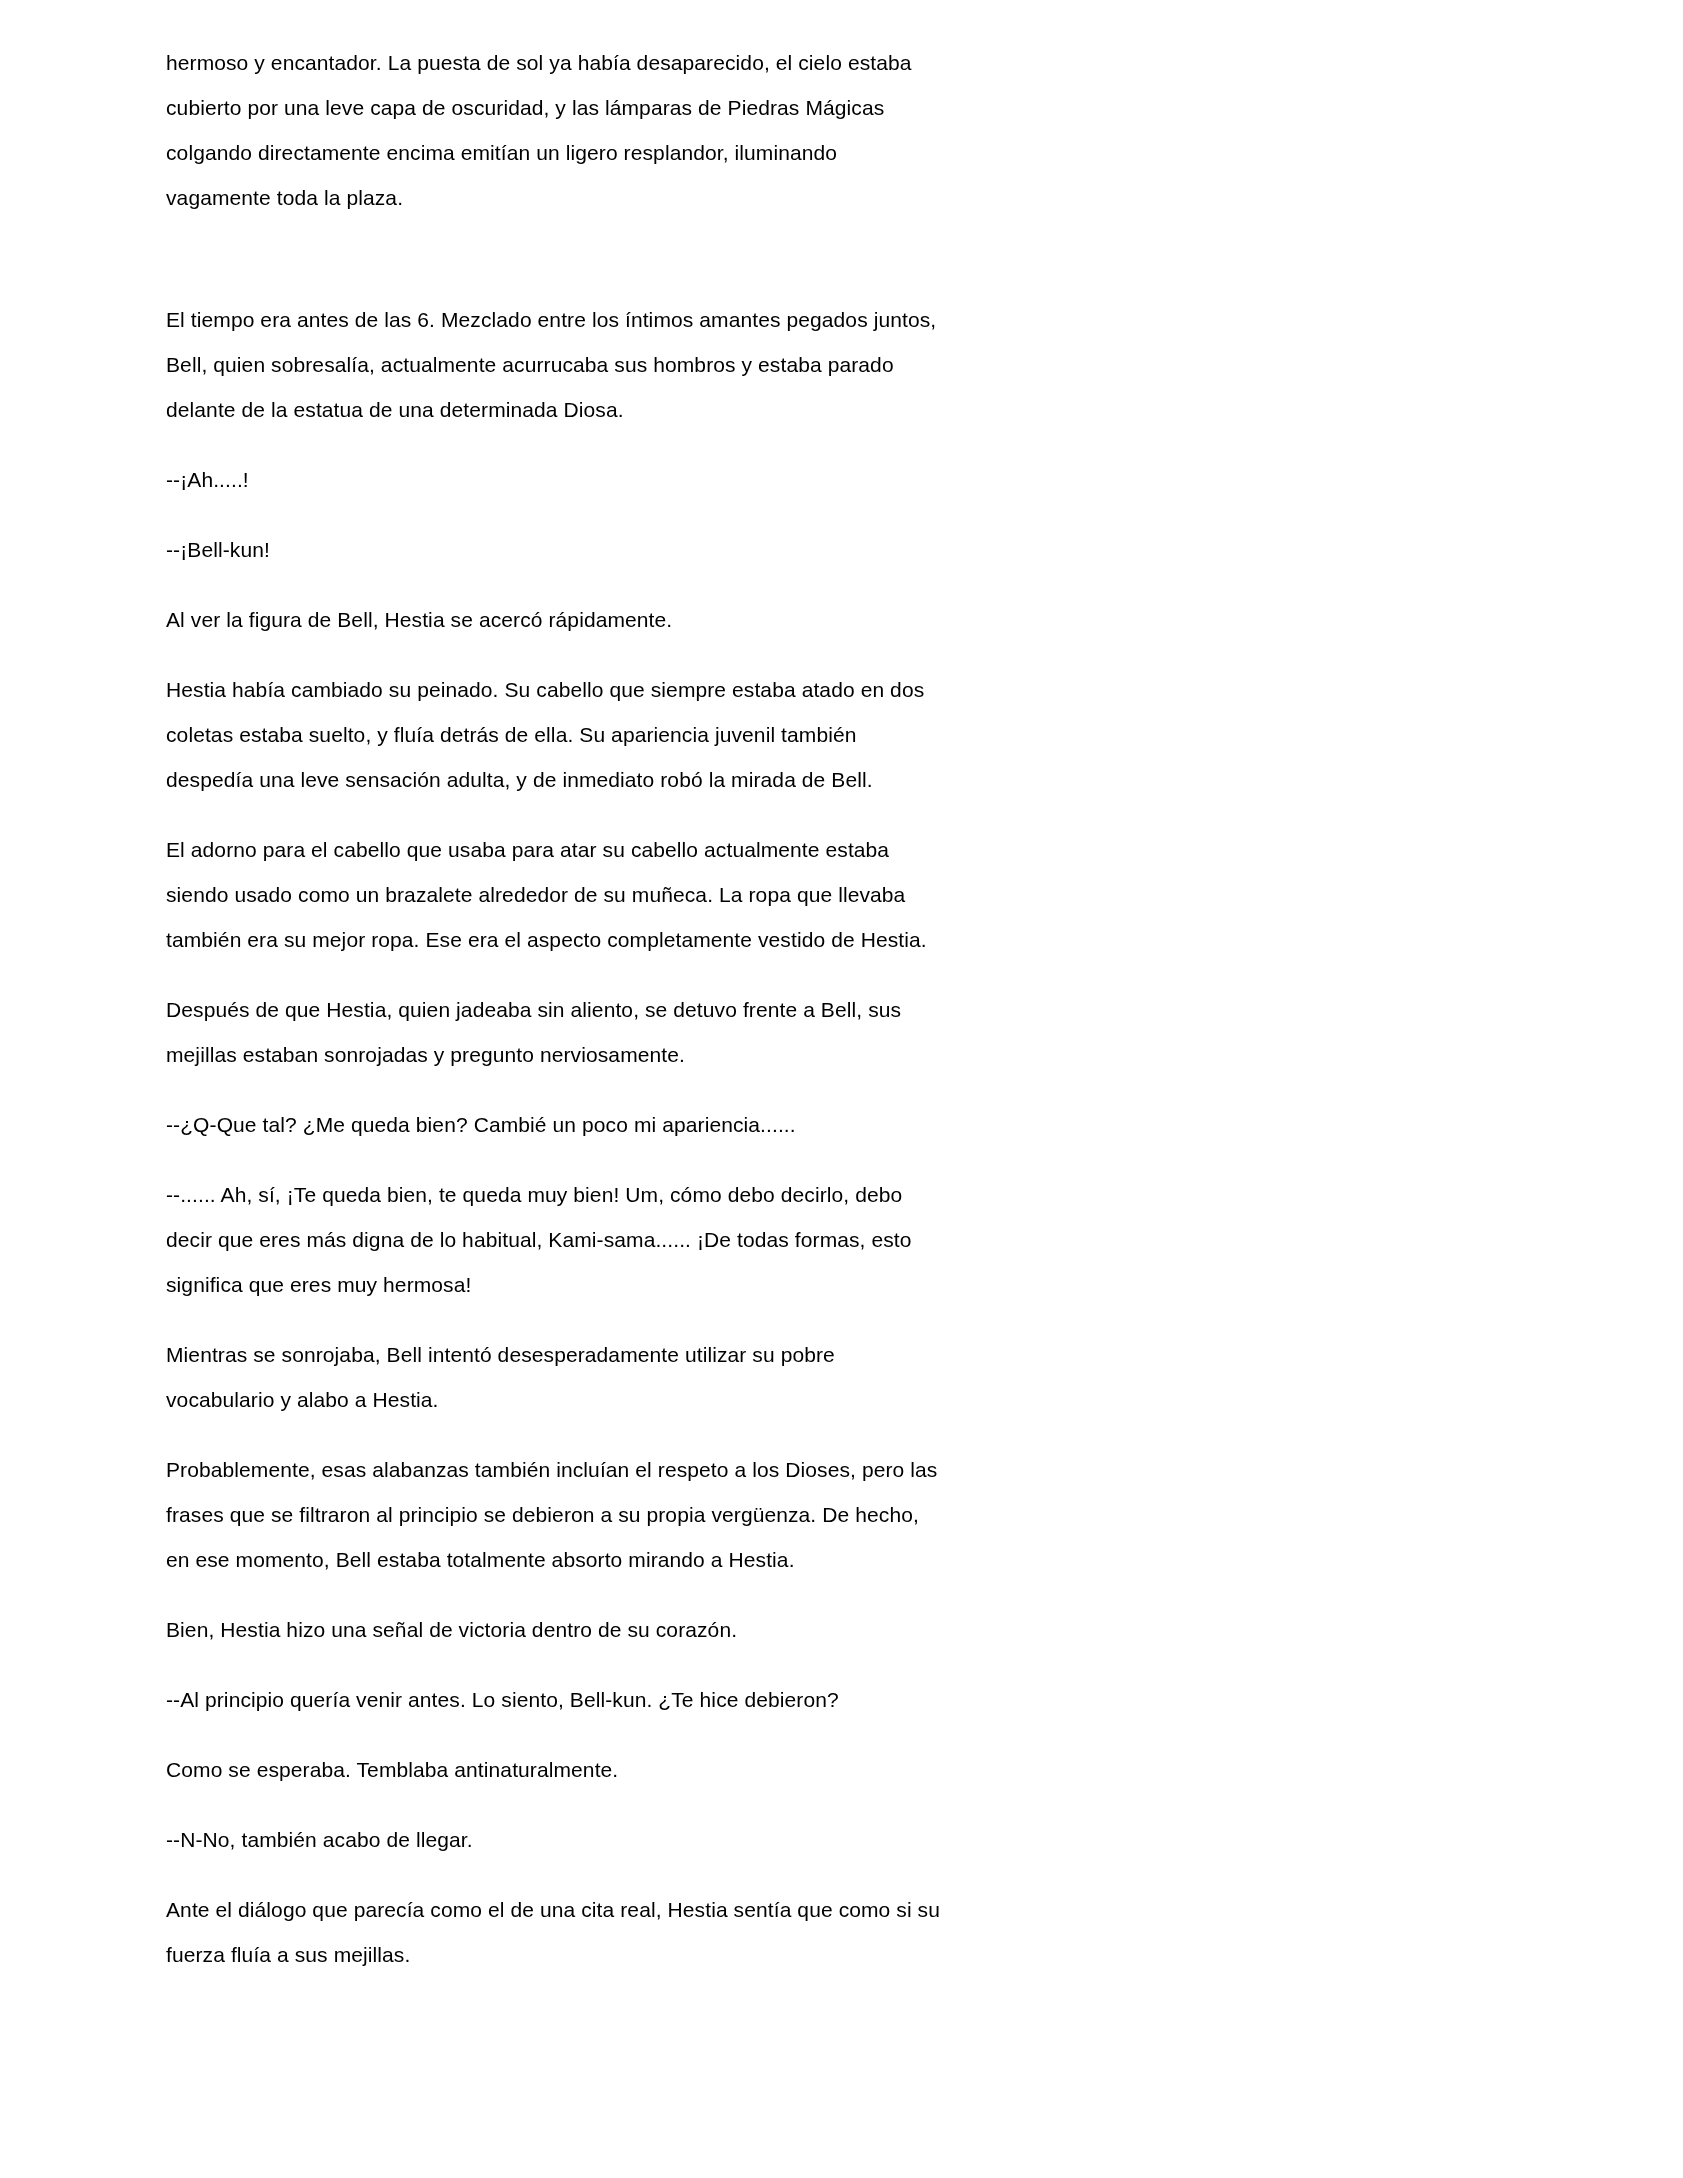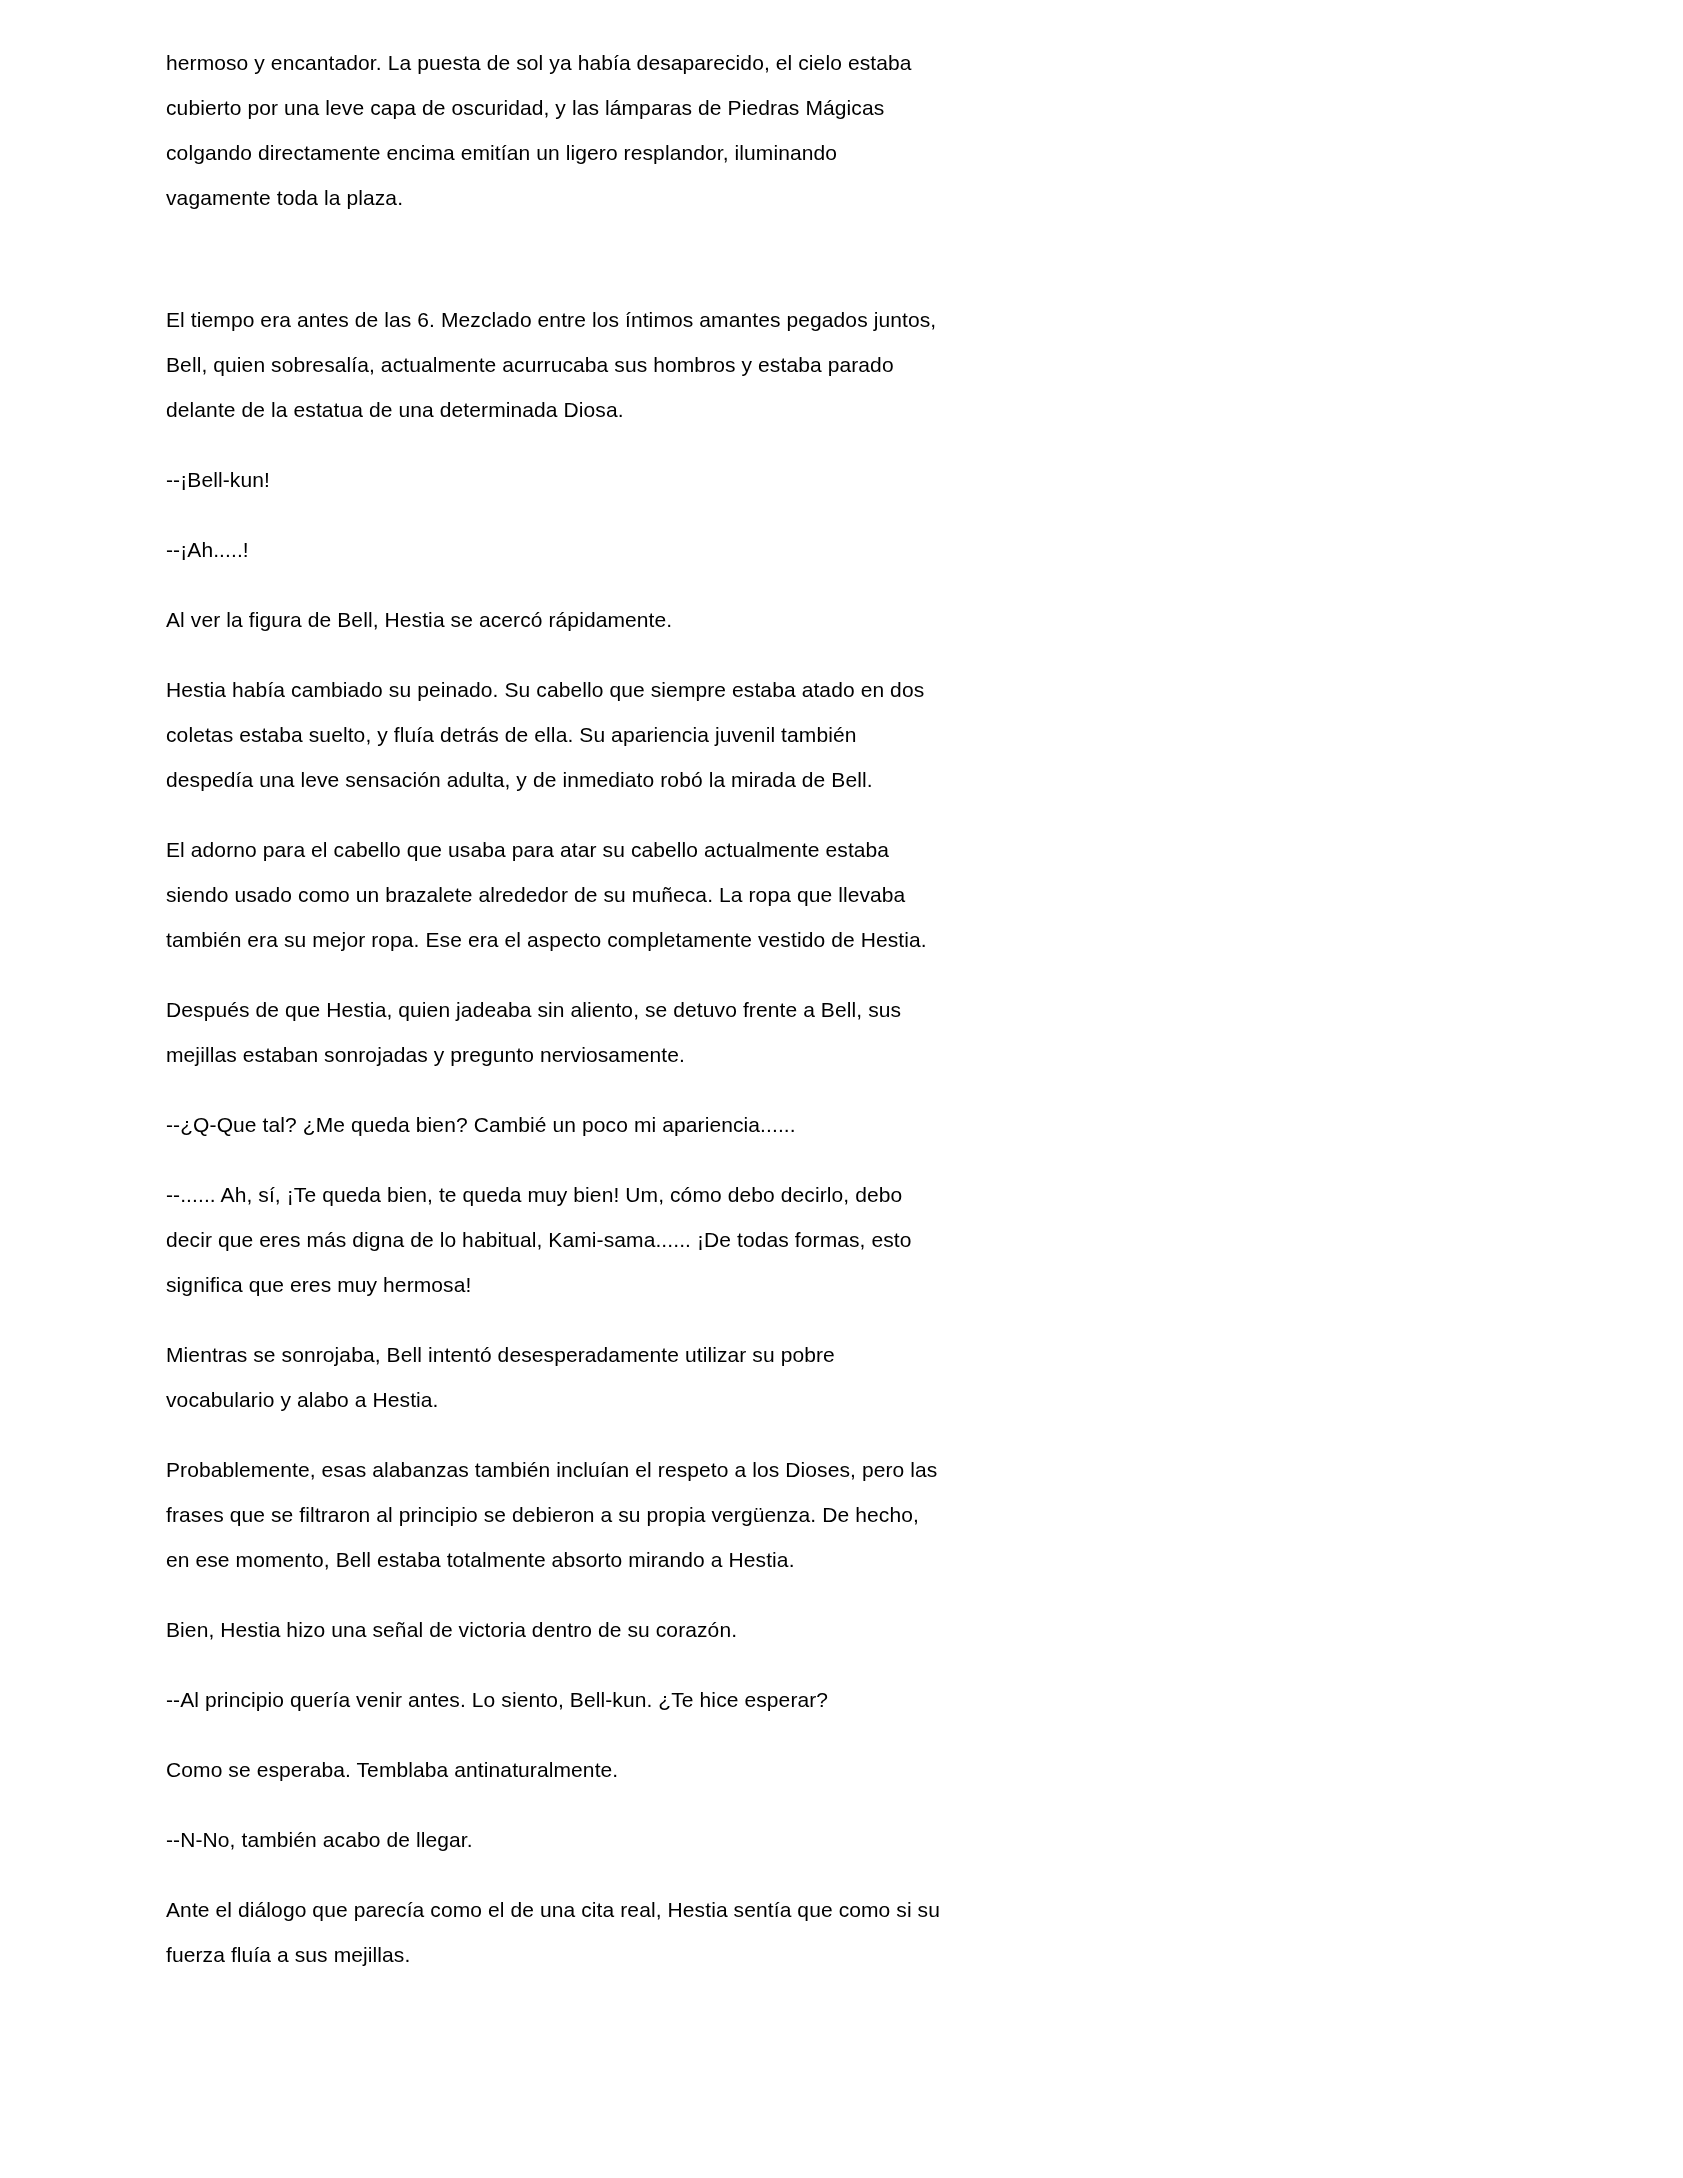--- a/index.html
+++ b/index.html
@@ -39,41 +39,41 @@
 
 <div class="page">
   <div class="text-column">
     <p class="para gap-after">hermoso y encantador. La puesta de sol ya había desaparecido, el cielo estaba
 cubierto por una leve capa de oscuridad, y las lámparas de Piedras Mágicas
 colgando directamente encima emitían un ligero resplandor, iluminando
 vagamente toda la plaza.</p>
     <p class="para">El tiempo era antes de las 6. Mezclado entre los íntimos amantes pegados juntos,
 Bell, quien sobresalía, actualmente acurrucaba sus hombros y estaba parado
 delante de la estatua de una determinada Diosa.</p>
+    <p class="para">--¡Ah.....!</p>
     <p class="para">--¡Bell-kun!</p>
-    <p class="para">--¡Ah.....!</p>
     <p class="para">Al ver la figura de Bell, Hestia se acercó rápidamente.</p>
     <p class="para">Hestia había cambiado su peinado. Su cabello que siempre estaba atado en dos
 coletas estaba suelto, y fluía detrás de ella. Su apariencia juvenil también
 despedía una leve sensación adulta, y de inmediato robó la mirada de Bell.</p>
     <p class="para">El adorno para el cabello que usaba para atar su cabello actualmente estaba
 siendo usado como un brazalete alrededor de su muñeca. La ropa que llevaba
 también era su mejor ropa. Ese era el aspecto completamente vestido de Hestia.</p>
     <p class="para">Después de que Hestia, quien jadeaba sin aliento, se detuvo frente a Bell, sus
 mejillas estaban sonrojadas y pregunto nerviosamente.</p>
     <p class="para">--¿Q-Que tal? ¿Me queda bien? Cambié un poco mi apariencia......</p>
     <p class="para">--...... Ah, sí, ¡Te queda bien, te queda muy bien! Um, cómo debo decirlo, debo
 decir que eres más digna de lo habitual, Kami-sama...... ¡De todas formas, esto
 significa que eres muy hermosa!</p>
     <p class="para">Mientras se sonrojaba, Bell intentó desesperadamente utilizar su pobre
 vocabulario y alabo a Hestia.</p>
     <p class="para">Probablemente, esas alabanzas también incluían el respeto a los Dioses, pero las
 frases que se filtraron al principio se debieron a su propia vergüenza. De hecho,
 en ese momento, Bell estaba totalmente absorto mirando a Hestia.</p>
     <p class="para">Bien, Hestia hizo una señal de victoria dentro de su corazón.</p>
-    <p class="para">--Al principio quería venir antes. Lo siento, Bell-kun. ¿Te hice esperar?</p>
+    <p class="para">--Al principio quería venir antes. Lo siento, Bell-kun. ¿Te hice debieron?</p>
     <p class="para">Como se esperaba. Temblaba antinaturalmente.</p>
     <p class="para">--N-No, también acabo de llegar.</p>
     <p class="para">Ante el diálogo que parecía como el de una cita real, Hestia sentía que como si su
 fuerza fluía a sus mejillas.</p>
   </div>
 </div>
 
 
 </body></html>

